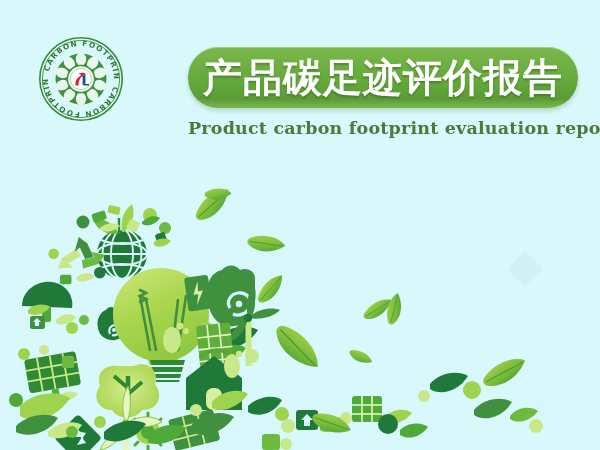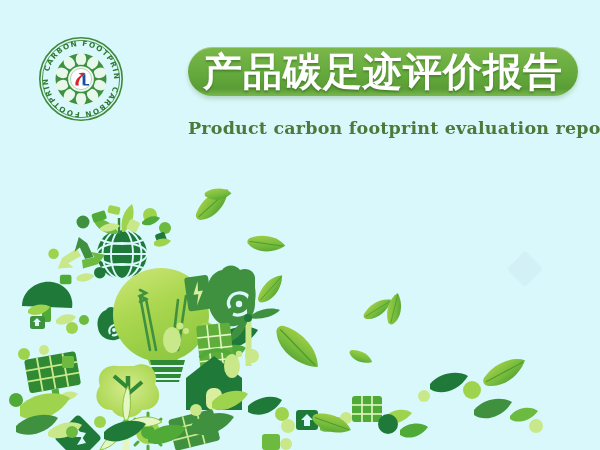--- a/index.html
+++ b/index.html
@@ -33,21 +33,21 @@
     left: 38px;
     top: 36px;
     width: 86px;
     height: 86px;
   }
   #title-pill {
     position: absolute;
     left: 188px;
     top: 47px;
     width: 390px;
-    height: 49px;
+    height: 61px;
     border-radius: 30px;
     background: linear-gradient(180deg,
         #7cb84a 0%,
         #6fb043 28%,
         #63a83b 60%,
         #5a9c35 85%,
         #79b84f 100%);
     box-shadow: 0 3px 4px rgba(60,110,40,0.22),
                 inset 0 1px 0 rgba(255,255,255,0.30);
     display: flex;

